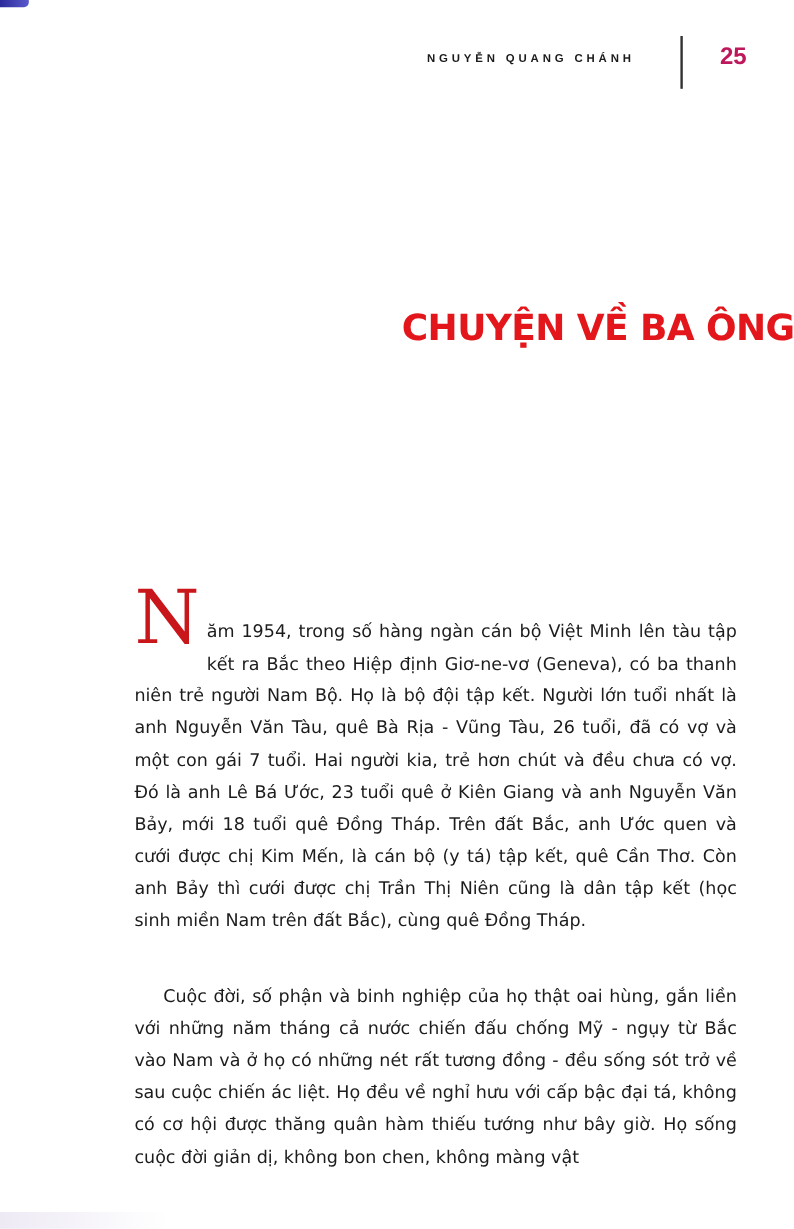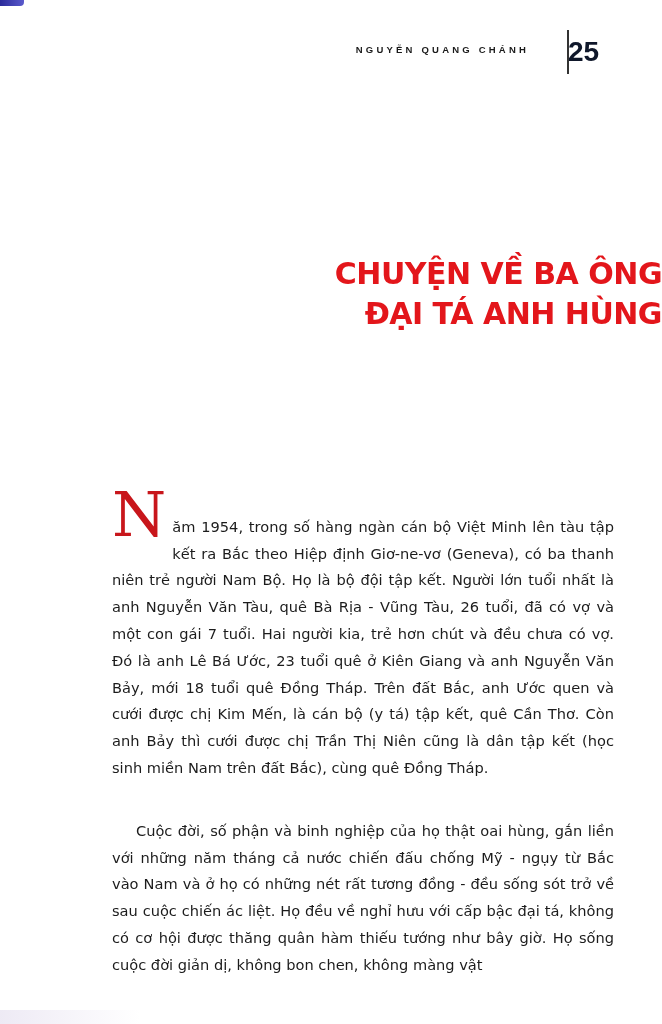--- a/index.html
+++ b/index.html
@@ -44,26 +44,26 @@
     .header-rule {
       position: absolute;
       left: 567px;
       top: 0px;
       width: 2px;
       height: 44px;
       background: #333333;
     }
     .page-number {
       position: absolute;
-      left: 568px;
+      left: 600px;
       top: 6px;
       font-family: "Liberation Sans", sans-serif;
       font-weight: bold;
-      font-size: 28px;
-      color: #0f172a;
+      font-size: 20px;
+      color: #be185d;
     }
     .chapter-title {
       position: absolute;
       top: 254px;
       left: 0;
       width: 662px;
       text-align: center;
       font-family: "DejaVu Sans", sans-serif;
       font-weight: bold;
       font-size: 30px;
@@ -122,21 +122,20 @@
 <div class="corner-mark"></div>
 
 <div class="running-header">
   <span class="author">NGUYỄN QUANG CHÁNH</span>
   <div class="header-rule"></div>
   <span class="page-number">25</span>
 </div>
 
 <h1 class="chapter-title" style="margin:0;text-align:right;">
   <span class="line">CHUYỆN VỀ BA ÔNG</span>
-  <span class="line">ĐẠI TÁ ANH HÙNG</span>
 </h1>
 
 <div class="body-text">
   <p class="para"><span class="drop-cap">N</span><span class="first-line-offset" style="width:0"></span><br style="line-height:26.8px"><span>ăm 1954, trong số hàng ngàn cán bộ Việt Minh lên tàu tập kết ra Bắc theo Hiệp định Giơ-ne-vơ (Geneva), có ba thanh niên trẻ người Nam Bộ. Họ là bộ đội tập kết. Người lớn tuổi nhất là anh Nguyễn Văn Tàu, quê Bà Rịa - Vũng Tàu, 26 tuổi, đã có vợ và một con gái 7 tuổi. Hai người kia, trẻ hơn chút và đều chưa có vợ. Đó là anh Lê Bá Ước, 23 tuổi quê ở Kiên Giang và anh Nguyễn Văn Bảy, mới 18 tuổi quê Đồng Tháp. Trên đất Bắc, anh Ước quen và cưới được chị Kim Mến, là cán bộ (y tá) tập kết, quê Cần Thơ. Còn anh Bảy thì cưới được chị Trần Thị Niên cũng là dân tập kết (học sinh miền Nam trên đất Bắc), cùng quê Đồng Tháp.</span></p>
   <p class="para indent">Cuộc đời, số phận và binh nghiệp của họ thật oai hùng, gắn liền với những năm tháng cả nước chiến đấu chống Mỹ - ngụy từ Bắc vào Nam và ở họ có những nét rất tương đồng - đều sống sót trở về sau cuộc chiến ác liệt. Họ đều về nghỉ hưu với cấp bậc đại tá, không có cơ hội được thăng quân hàm thiếu tướng như bây giờ. Họ sống cuộc đời giản dị, không bon chen, không màng vật</p>
 </div>
 
 <div class="bottom-shade"></div>
 
 </body></html>

